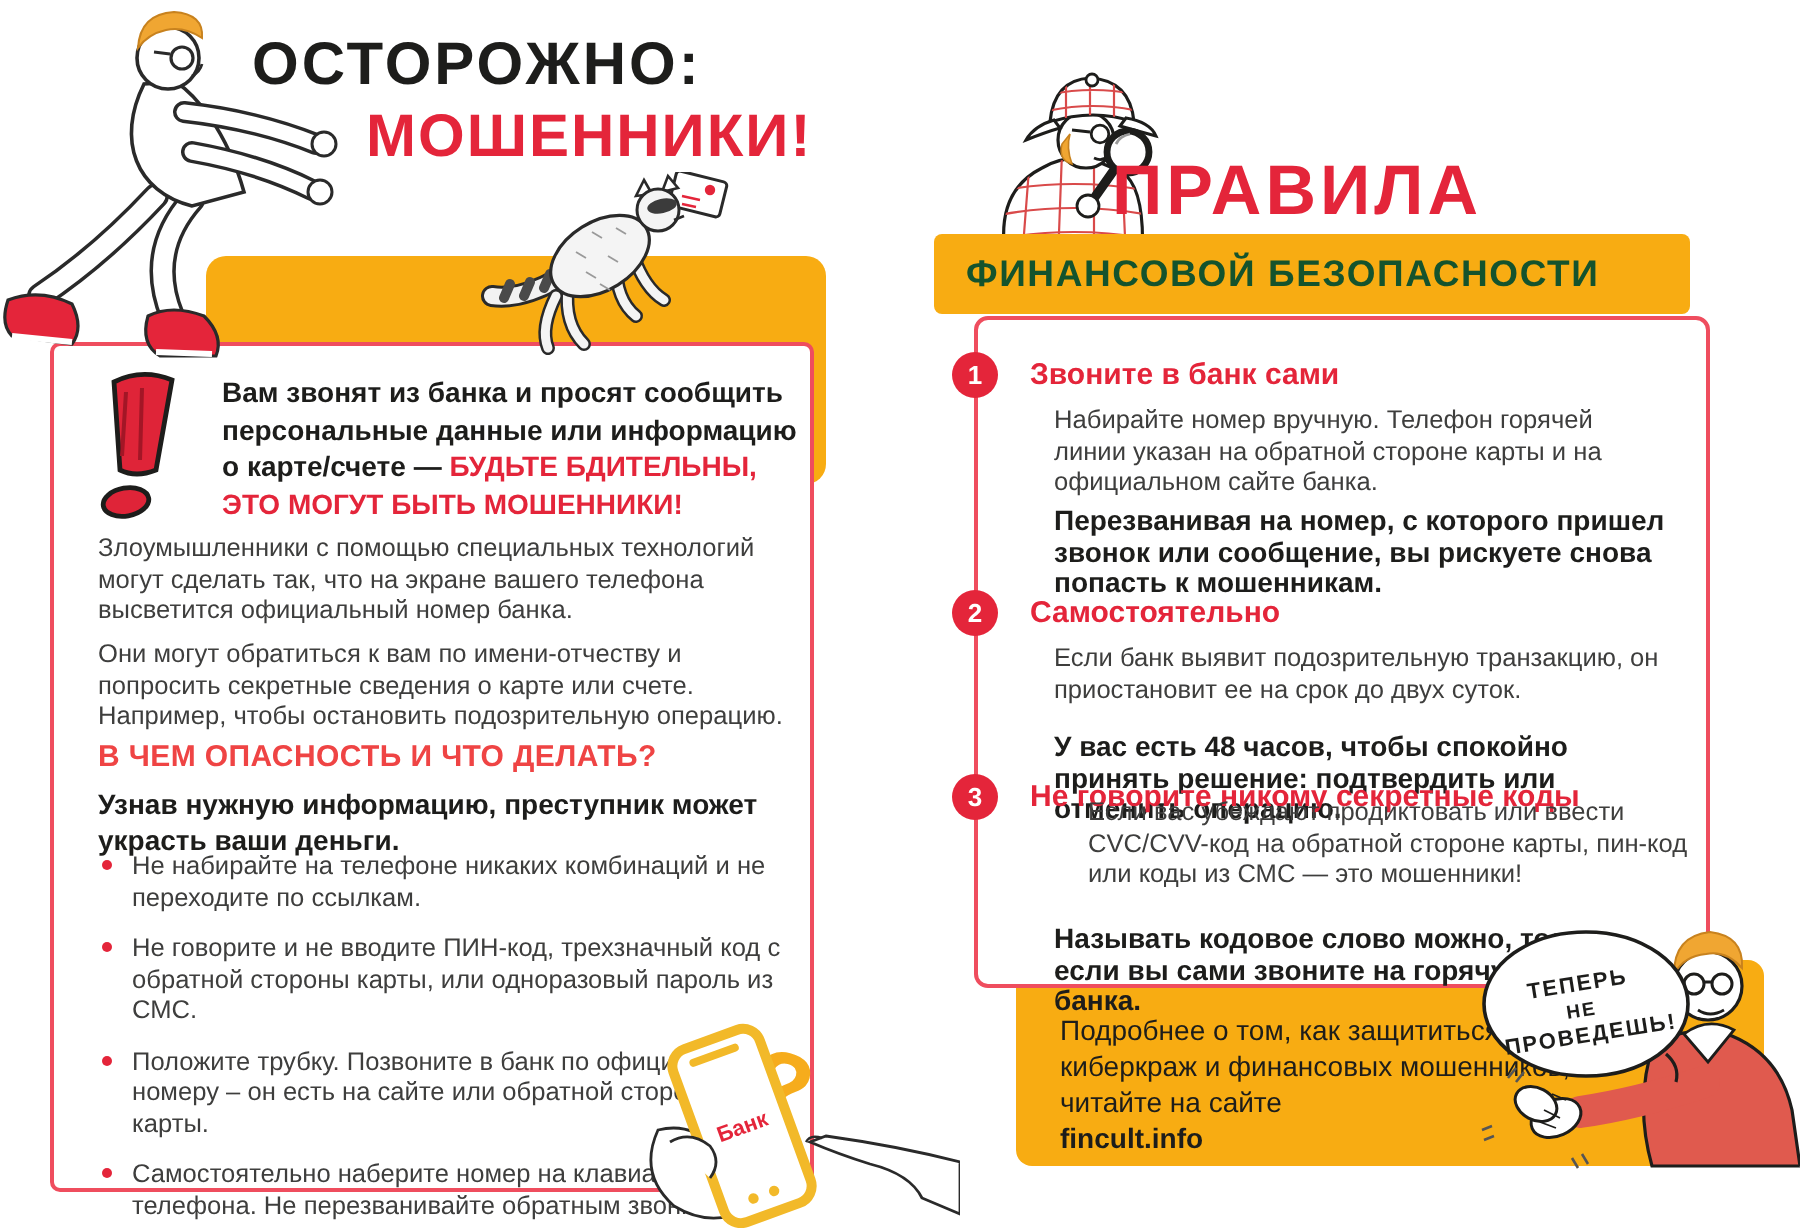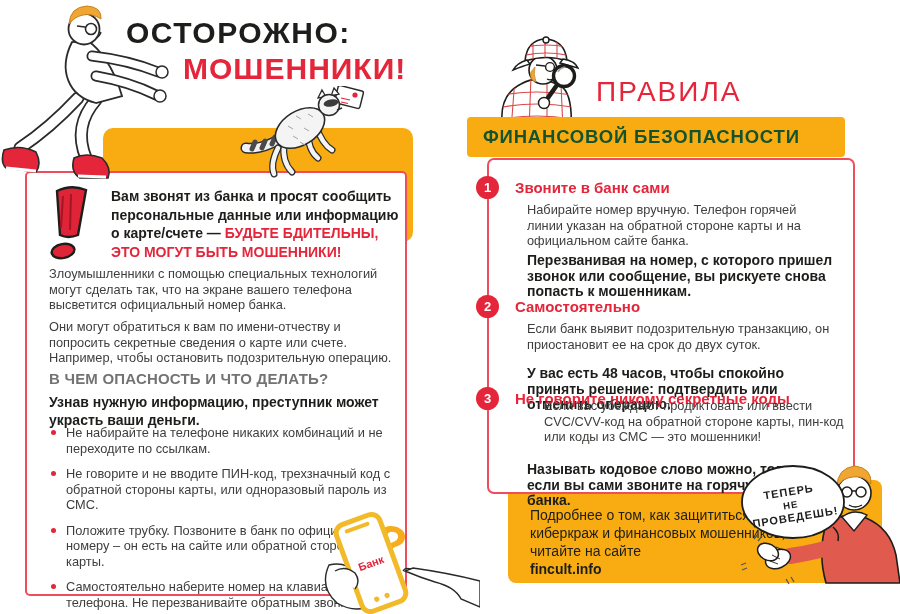--- a/index.html
+++ b/index.html
@@ -17,29 +17,29 @@
 
   .left-card {
     left:25px; top:171px; width:378px; height:421px; background:#fff;
     border:2px solid #ef4d5e; border-radius:5px; z-index:2;
   }
   .intro { left:84px; top:14px; width:294px; font-size:14px; font-weight:bold; line-height:18.5px; color:#1d1d1b; }
   .intro .red { color:#e4253a; }
   .body-p { font-size:12.8px; line-height:15.5px; color:#3e3e3d; }
   .p1 { left:22px; top:93px;  width:336px; }
   .p2 { left:22px; top:146px; width:346px; }
-  .danger-h    { left:22px; top:197px; font-size:15px; font-weight:bold; color:#737373; letter-spacing:0.2px; }
+  .danger-h    { left:22px; top:197px; font-size:15px; font-weight:bold; color:#ef4444; letter-spacing:0.2px; }
   .danger-lead { left:22px; top:220px; width:330px; font-size:14px; font-weight:bold; line-height:18px; color:#1d1d1b; }
   .bullets { left:22px; top:252px; width:348px; margin:0; padding:0; list-style:none; }
   .bullets li { position:relative; padding-left:17px; font-size:12.8px; line-height:15.5px; color:#3e3e3d; }
   .bullets li + li { margin-top:10px; }
   .bullets li .dot { position:absolute; left:2px; top:5px; width:5px; height:5px; border-radius:50%; background:#e4253a; }
 
   
-  .right-title { left:596px; top:76px; font-size:28px; font-weight:400; letter-spacing:2px; color:#e4253a; z-index:2; }
+  .right-title { left:556px; top:76px; font-size:35px; font-weight:700; letter-spacing:2px; color:#e4253a; z-index:2; }
   .banner {
     left:467px; top:117px; width:378px; height:40px; background:#f8ac12; border-radius:4px;
     z-index:2; display:flex; align-items:center;
   }
   .banner span { padding-left:16px; font-size:18.5px; font-weight:700; letter-spacing:0.8px; color:#14532d; }
 
   .right-card {
     left:487px; top:158px; width:364px; height:332px; background:#fff;
     border:2px solid #ef4d5e; border-radius:7px; z-index:2;
   }

